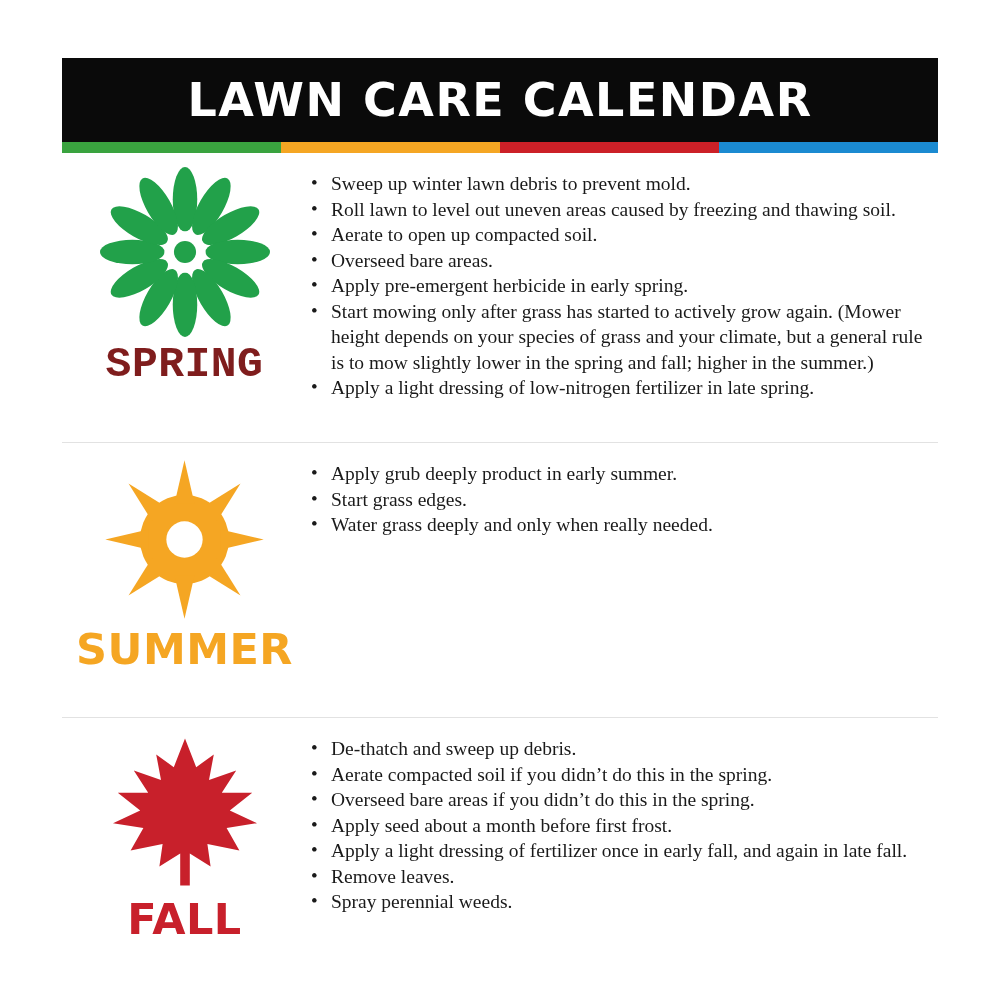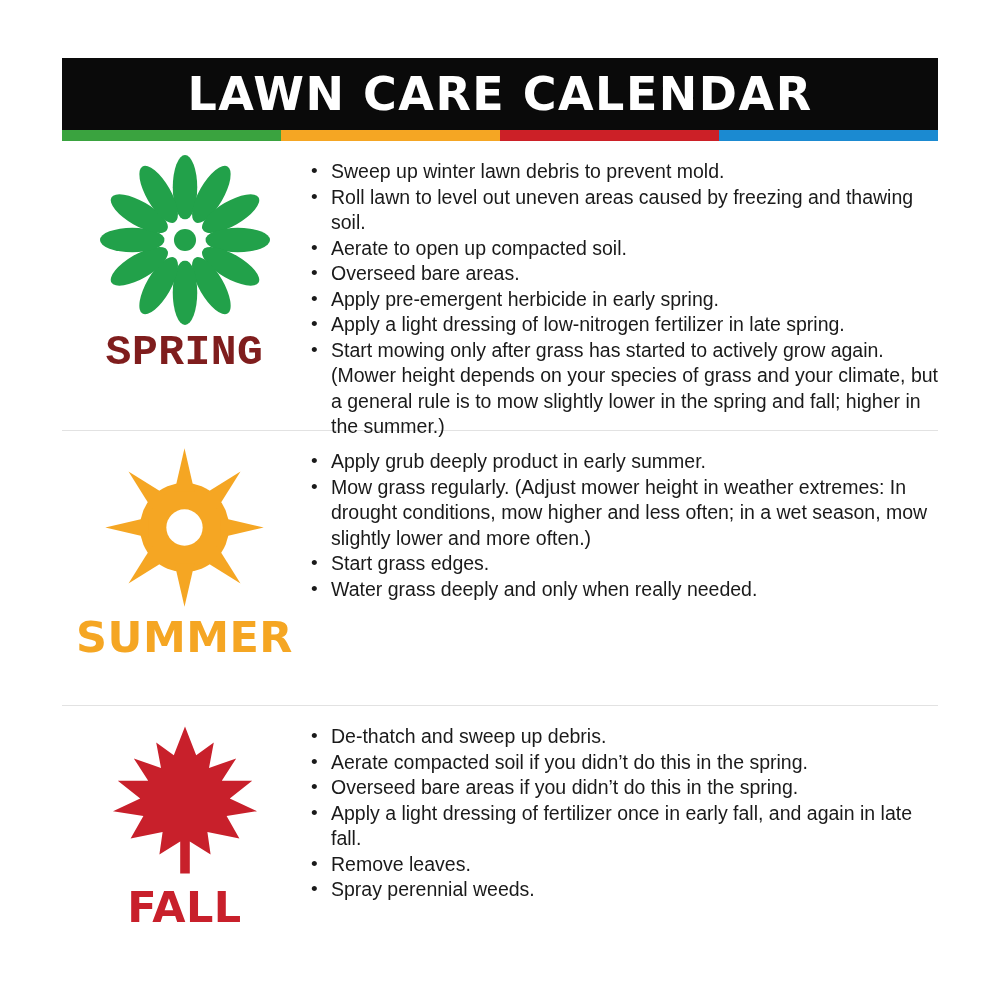--- a/index.html
+++ b/index.html
@@ -22,21 +22,21 @@
     background: #ffffff;
     box-sizing: border-box;
   }
 
   
   .header-wrap {
     margin: 58px 62px 0 62px;
   }
   .title-bar {
     background: #0a0a0a;
-    height: 72px;
+    height: 84px;
     display: flex;
     align-items: center;
     justify-content: center;
   }
   .title-bar h1 {
     margin: 0;
     color: #ffffff;
     font-family: "DejaVu Sans", sans-serif;
     font-weight: bold;
     font-size: 46px;
@@ -91,20 +91,21 @@
     margin: 0;
     padding: 0;
   }
   ul.tasks li {
     position: relative;
     padding-left: 24px;
     font-size: 19.5px;
     line-height: 25.5px;
     margin-bottom: 0px;
     color: #1a1a1a;
+    font-family: Liberation Serif, serif;
   }
   ul.tasks li:before {
     content: "•";
     position: absolute;
     left: 4px;
     top: -1px;
     font-size: 19px;
     color: #1a1a1a;
   }
 
@@ -164,22 +165,22 @@
         </span>
         <div class="season-name spring-name">SPRING</div>
       </div>
       <div class="list-col">
         <ul class="tasks">
           <li>Sweep up winter lawn debris to prevent mold.</li>
           <li>Roll lawn to level out uneven areas caused by freezing and thawing soil.</li>
           <li>Aerate to open up compacted soil.</li>
           <li>Overseed bare areas.</li>
           <li>Apply pre-emergent herbicide in early spring.</li>
+          <li>Start mowing only after grass has started to actively grow again. (Mower height depends on your species of grass and your climate, but a general rule is to mow slightly lower in the spring and fall; higher in the summer.)</li>
           <li>Apply a light dressing of low-nitrogen fertilizer in late spring.</li>
-          <li>Start mowing only after grass has started to actively grow again. (Mower height depends on your species of grass and your climate, but a general rule is to mow slightly lower in the spring and fall; higher in the summer.)</li>
         </ul>
       </div>
     </div>
 
     <div class="season-row row-summer">
       <div class="icon-col">
         <span>
           <svg class="icon-svg" width="165" height="165" viewBox="0 0 100 100" aria-hidden="true">
             <g fill="#f5a623">
               <circle cx="50" cy="50" r="27"></circle>
@@ -195,41 +196,41 @@
               </g>
               <circle cx="50" cy="50" r="11" fill="#ffffff"></circle>
             </g>
           </svg>
         </span>
         <div class="season-name summer-name">SUMMER</div>
       </div>
       <div class="list-col">
         <ul class="tasks">
           <li>Apply grub deeply product in early summer.</li>
-          <li>Mow grass regularly. (Adjust mower height in weather extremes: In drought conditions, mow higher and less often; in a wet season, mow slightly lower and more often.)</li>
           <li>Start grass edges.</li>
           <li>Water grass deeply and only when really needed.</li>
         </ul>
       </div>
     </div>
 
     <div class="season-row row-fall last">
       <div class="icon-col">
         <span>
           <svg class="icon-svg" width="160" height="160" viewBox="0 0 100 100" aria-hidden="true">
             <path fill="#c8202b" d="M50 4 L57 22 L68 14 L65 30 L82 24 L73 38 L92 38 L78 49 L95 57 L76 60 L84 74 L64 70 L66 84 L53 76 L53 96 L47 96 L47 76 L34 84 L36 70 L16 74 L24 60 L5 57 L22 49 L8 38 L27 38 L18 24 L35 30 L32 14 L43 22 Z"></path>
           </svg>
         </span>
         <div class="season-name fall-name">FALL</div>
       </div>
       <div class="list-col">
         <ul class="tasks">
           <li>De-thatch and sweep up debris.</li>
           <li>Aerate compacted soil if you didn’t do this in the spring.</li>
           <li>Overseed bare areas if you didn’t do this in the spring.</li>
+          <li>Apply seed about a month before first frost.</li>
           <li>Apply a light dressing of fertilizer once in early fall, and again in late fall.</li>
           <li>Remove leaves.</li>
           <li>Spray perennial weeds.</li>
         </ul>
       </div>
     </div>
 
   </div>
 </div>
 

